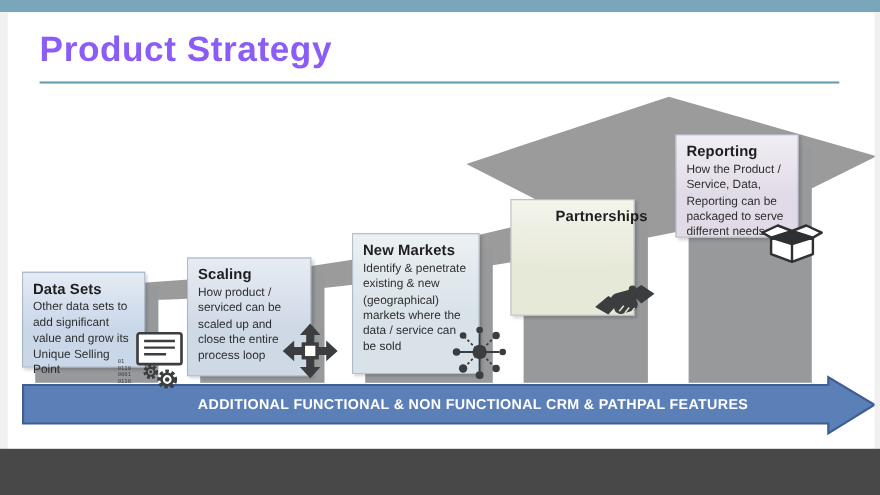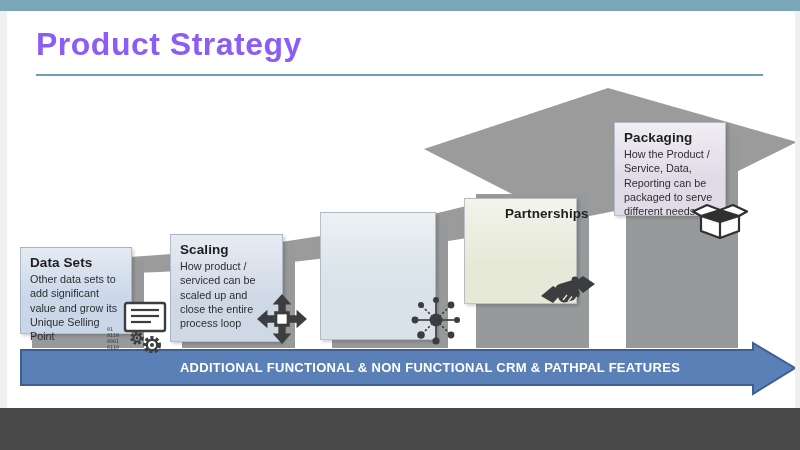--- a/index.html
+++ b/index.html
@@ -26,21 +26,21 @@
   svg.banner { position:absolute; left:18px; top:340px; z-index:3; }
 
   .sbox { position:absolute; z-index:4; padding:7px 8px 6px 9px; border:1px solid rgba(120,135,160,.45);
           box-shadow:2px 2px 3px rgba(0,0,0,.18);
           background-image:linear-gradient(180deg, rgba(255,255,255,.5), rgba(255,255,255,0) 60%); }
   .sbox h3 { font-size:13.5px; font-weight:bold; color:#1e1e1e; margin-bottom:2px; letter-spacing:.1px; }
   .sbox p  { font-size:10.8px; line-height:1.32; color:#2e2e2e; }
   .sbox.p1 { left:20px;  top:247px; width:112px; height:87px;  background-color:#c9d7e9; }
   .sbox.p2 { left:170px; top:234px; width:113px; height:108px; background-color:#cfd9e6; }
   .sbox.p3 { left:320px; top:212px; width:116px; height:128px; background-color:#d8e2e8; }
-  .sbox.p4 { left:464px; top:198px; width:113px; height:106px; background-color:#e7e9d8;padding-left:40px; }
+  .sbox.p4 { left:464px; top:181px; width:113px; height:106px; background-color:#e7e9d8;padding-left:40px; }
   .sbox.p5 { left:614px; top:122px; width:112px; height:94px;  background-color:#e1dbe7; }
 
   .iconwrap { position:absolute; z-index:6; }
   .iw1 { left:86px; top:53px; width:62px; height:52px; }
   .iw2 { left:85px; top:58px; width:52px; height:52px; }
   .iw3 { left:88px; top:80px; width:54px; height:54px; }
   .iw4 { left:76px; top:70px; width:54px; height:44px; }
   .iw5 { left:76px; top:66px; width:58px; height:54px; }
   .binary { position:absolute; left:0; top:25px; font-family:"DejaVu Sans Mono", monospace;
             font-size:5px; line-height:1.2; color:#3b3d3f; white-space:pre-line; }
@@ -118,20 +118,22 @@
         </g>
       </svg>
       <div class="binary">01
 0110
 0001
 0110</div>
     </div>
   </div>
 
   <div class="sbox p3">
+    <h3>New Markets</h3>
+    <p>Identify &amp; penetrate existing &amp; new (geographical) markets where the data / service can be sold</p>
     <div class="iconwrap iw3">
       <svg width="54" height="54" viewBox="0 0 54 54">
         <g stroke="#3b3d3f" stroke-width="1.6">
           <line x1="27" y1="27" x2="27" y2="10"></line>
           <line x1="27" y1="27" x2="40" y2="14" stroke-dasharray="2.4 2"></line>
           <line x1="27" y1="27" x2="45" y2="27"></line>
           <line x1="27" y1="27" x2="40" y2="40" stroke-dasharray="2.4 2"></line>
           <line x1="27" y1="27" x2="27" y2="45"></line>
           <line x1="27" y1="27" x2="14" y2="40" stroke-dasharray="2.4 2"></line>
           <line x1="27" y1="27" x2="9" y2="27"></line>
@@ -166,21 +168,21 @@
         <g stroke="#e7e9d8" stroke-width="1.3">
           <line x1="22" y1="31" x2="26" y2="26"></line>
           <line x1="27" y1="32.5" x2="31" y2="27.5"></line>
           <line x1="32" y1="33" x2="36" y2="28"></line>
         </g>
       </svg>
     </div>
   </div>
 
   <div class="sbox p5">
-    <h3>Packaging</h3>
+    <h3>Reporting</h3>
     <p>How the Product / Service, Data, Reporting can be packaged to serve different needs</p>
     <div class="iconwrap iw5">
       <svg width="58" height="54" viewBox="0 0 58 54">
         <polygon points="10,27 29,21 48,27 29,33" fill="#2e3032"></polygon>
         <g fill="#ffffff" stroke="#2e3032" stroke-width="2.2" stroke-linejoin="round">
           <polygon points="10,27 2,22.5 16,16 29,21"></polygon>
           <polygon points="48,27 56,22.5 42,16 29,21"></polygon>
           <path d="M10,27 L29,33 L48,27 L48,42 L29,49 L10,42 Z"></path>
           <line x1="29" y1="33" x2="29" y2="49"></line>
         </g>

